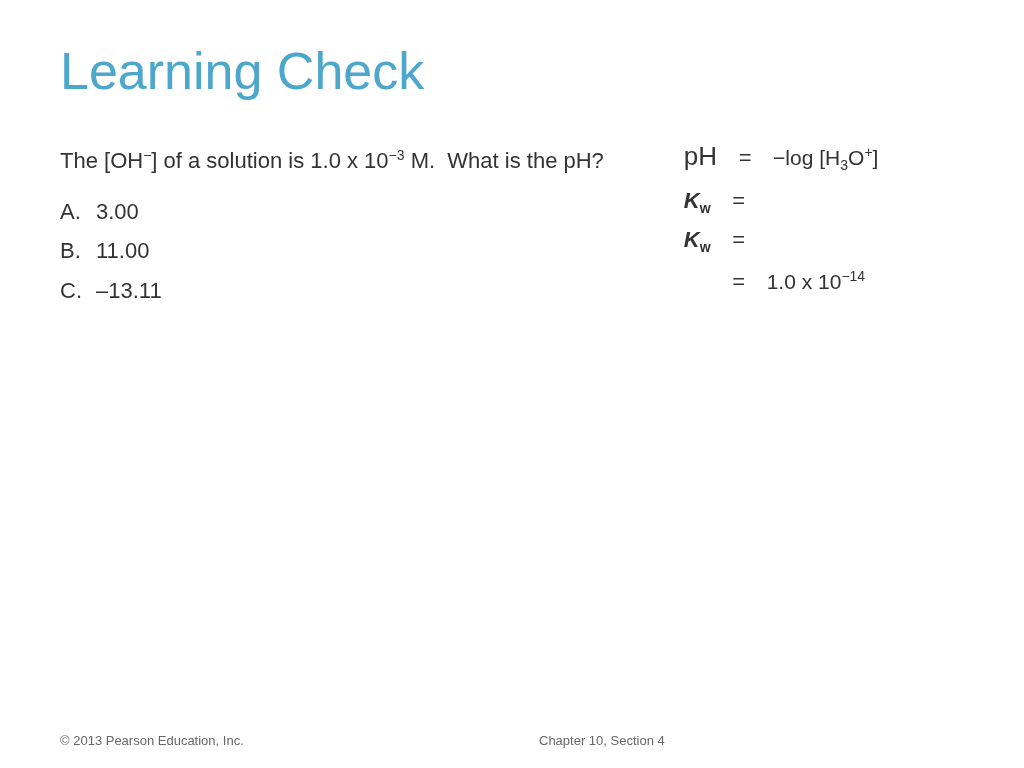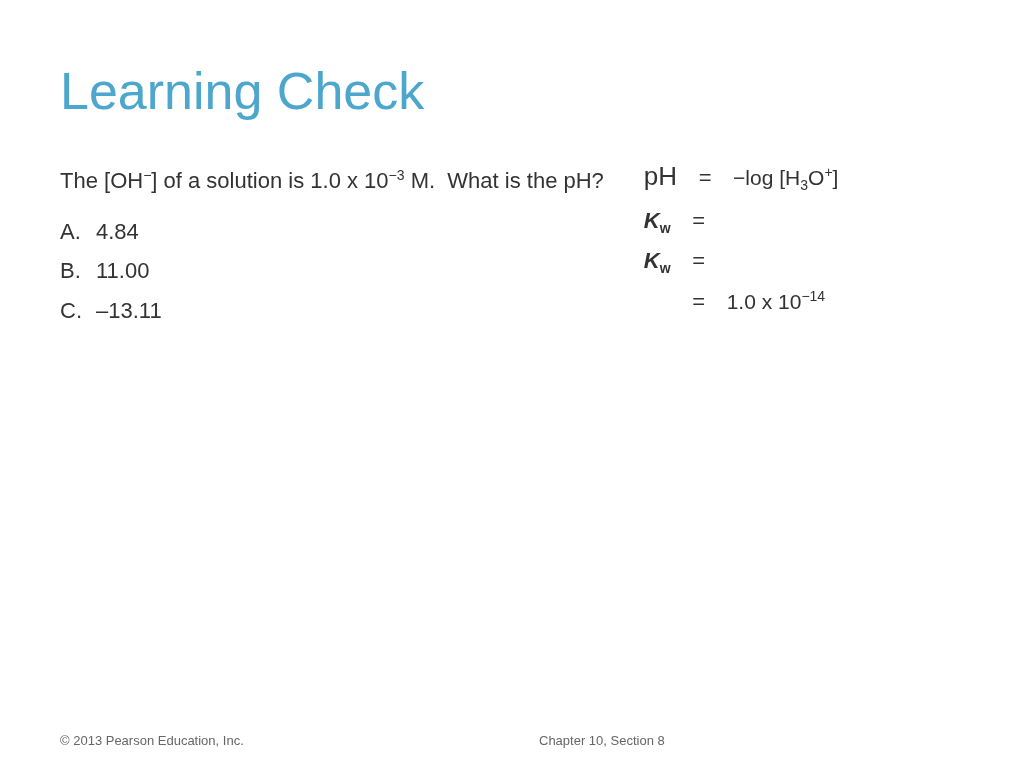--- a/index.html
+++ b/index.html
@@ -8,33 +8,34 @@
       font-family: Arial, Helvetica, sans-serif;
       width: 1024px;
       height: 768px;
       overflow: hidden;
       position: relative;
     }
     .slide {
       width: 1024px;
       height: 768px;
       background: #ffffff;
-      padding: 60px 60px 30px 60px;
+      padding: 40px 60px 30px 60px;
       position: relative;
     }
     .title {
       color: #4da6cc;
       font-size: 52px;
       font-weight: normal;
       margin-bottom: 40px;
       line-height: 1.2;
     }
     .content-area {
       display: flex;
-      align-items: flex-end;
+      gap: 40px;
+      align-items: center;
     }
     .left-column {
       flex: 0 0 auto;
       font-size: 22px;
       color: #333333;
       line-height: 1.7;
     }
     .question-line {
       margin-bottom: 12px;
       font-size: 22px;
@@ -113,21 +114,21 @@
 
   <div class="content-area">
 
     <div class="left-column">
       <div class="question-line">
         The [OH<sup>−</sup>] of a solution is 1.0 x 10<sup>−3</sup> M.&nbsp; What is the pH?
       </div>
       <div class="options">
         <div class="option-line">
           <span class="option-letter">A.</span>
-          <span>4.84</span>
+          <span>3.00</span>
         </div>
         <div class="option-line">
           <span class="option-letter">B.</span>
           <span>11.00</span>
         </div>
         <div class="option-line">
           <span class="option-letter">C.</span>
           <span>–13.11</span>
         </div>
       </div>
@@ -158,17 +159,17 @@
           <span class="formula-value">1.0 x 10<sup>−14</sup></span>
         </div>
 
       </div>
     </div>
 
   </div>
 
   <div class="footer">
     <span>© 2013 Pearson Education, Inc.</span>
-    <span>Chapter 10, Section 8</span>
+    <span>Chapter 10, Section 4</span>
     <span></span>
   </div>
 
 </div>
 
 </body></html>

